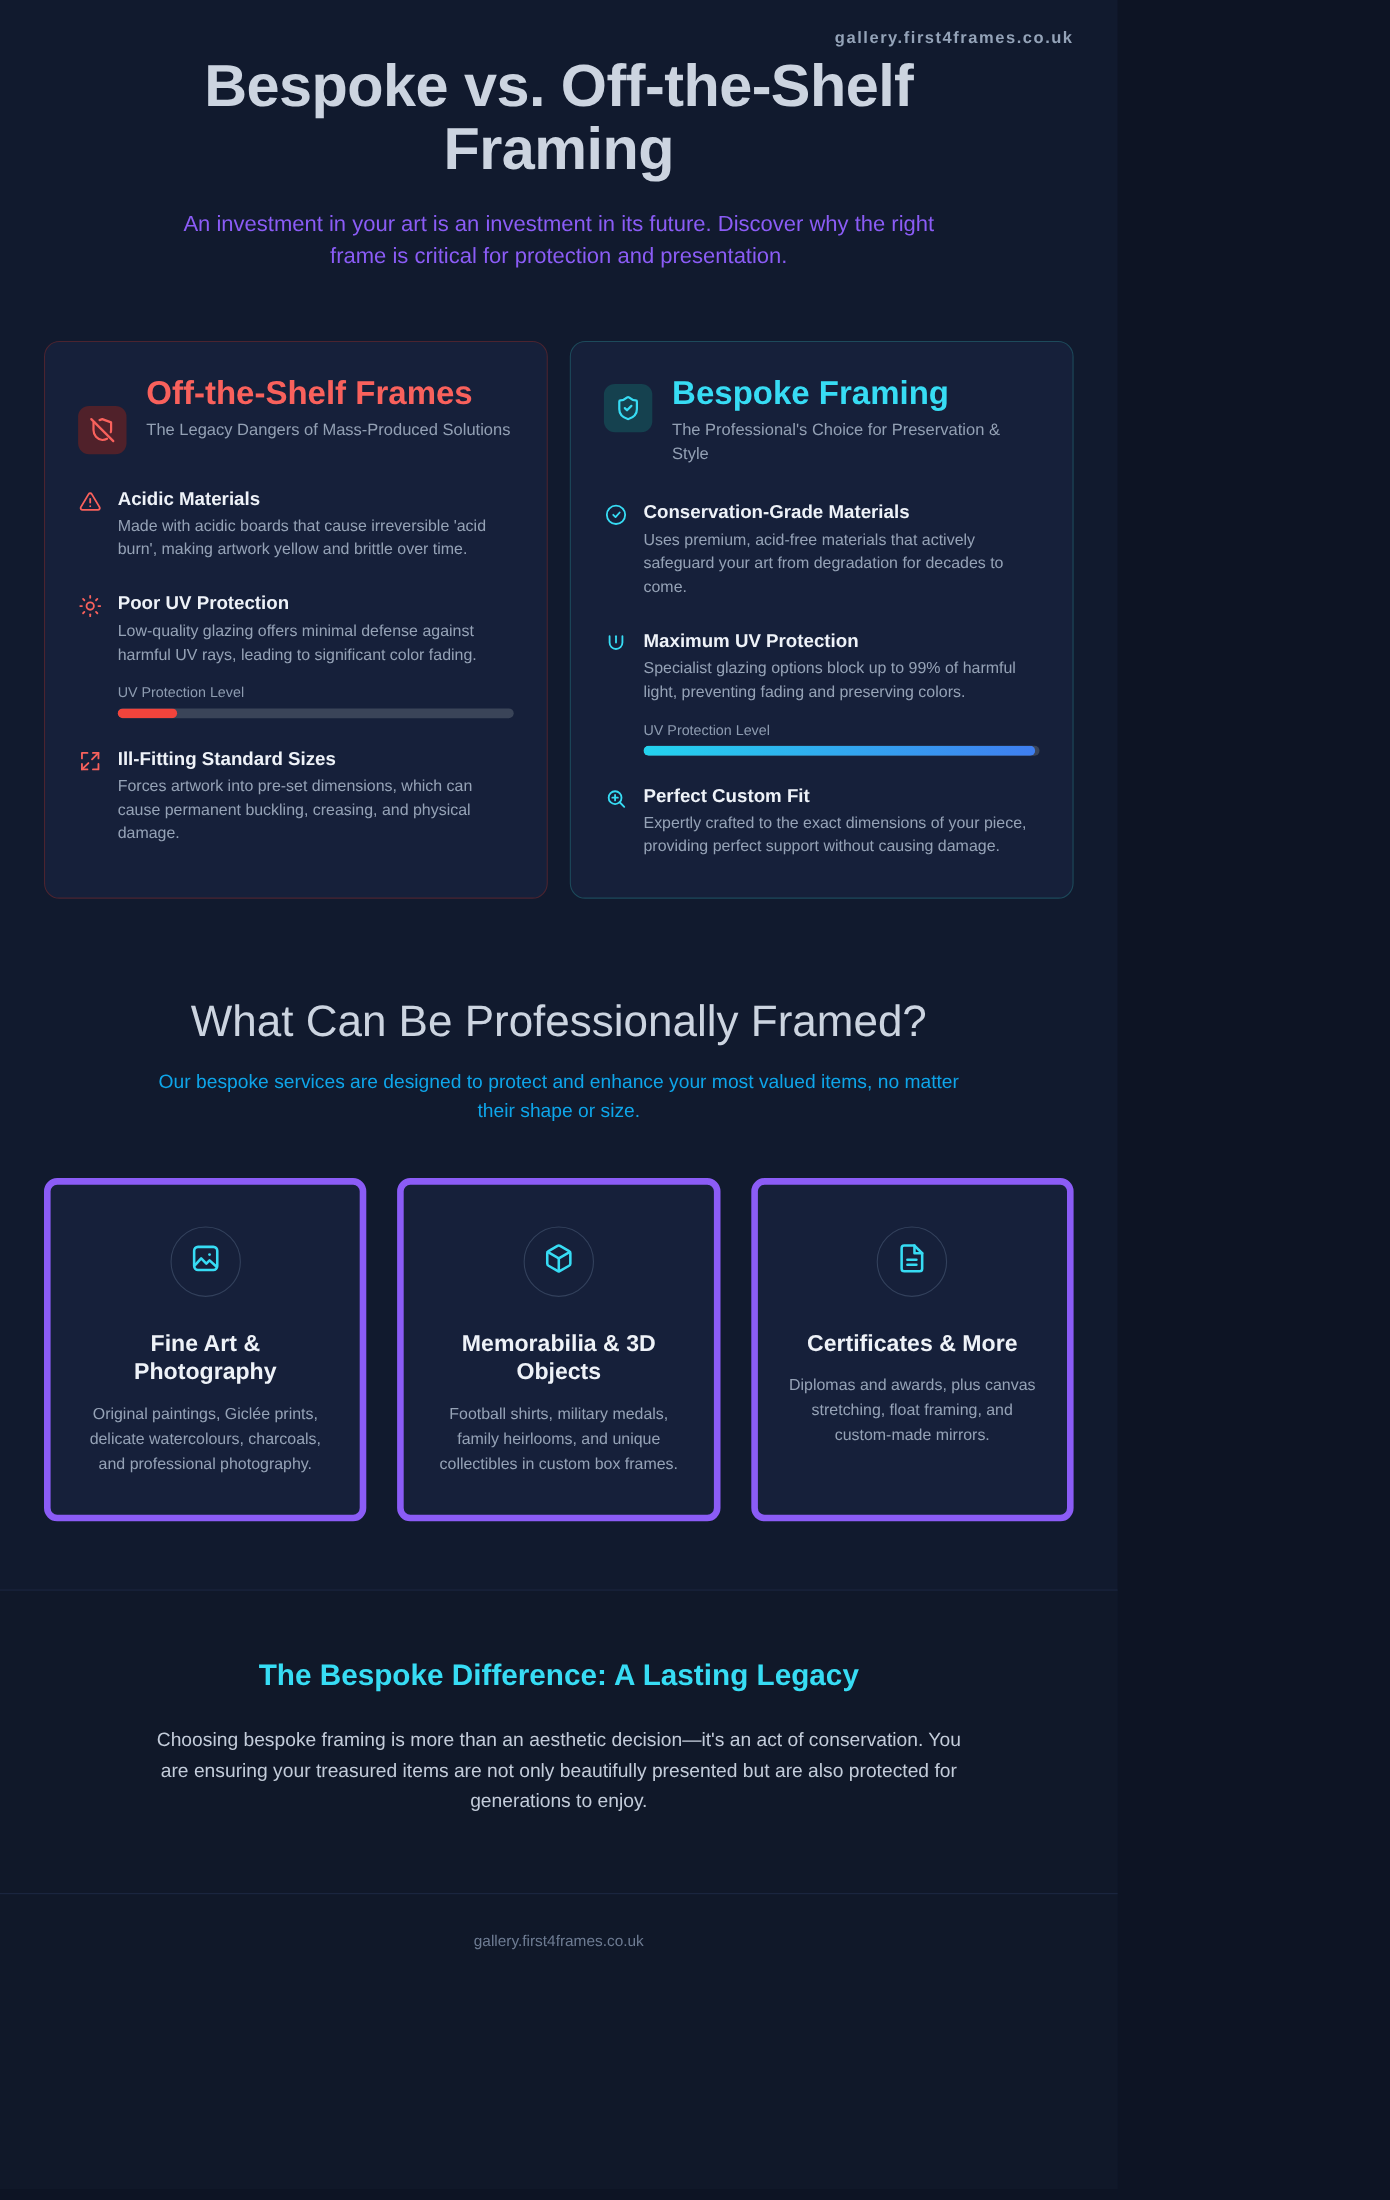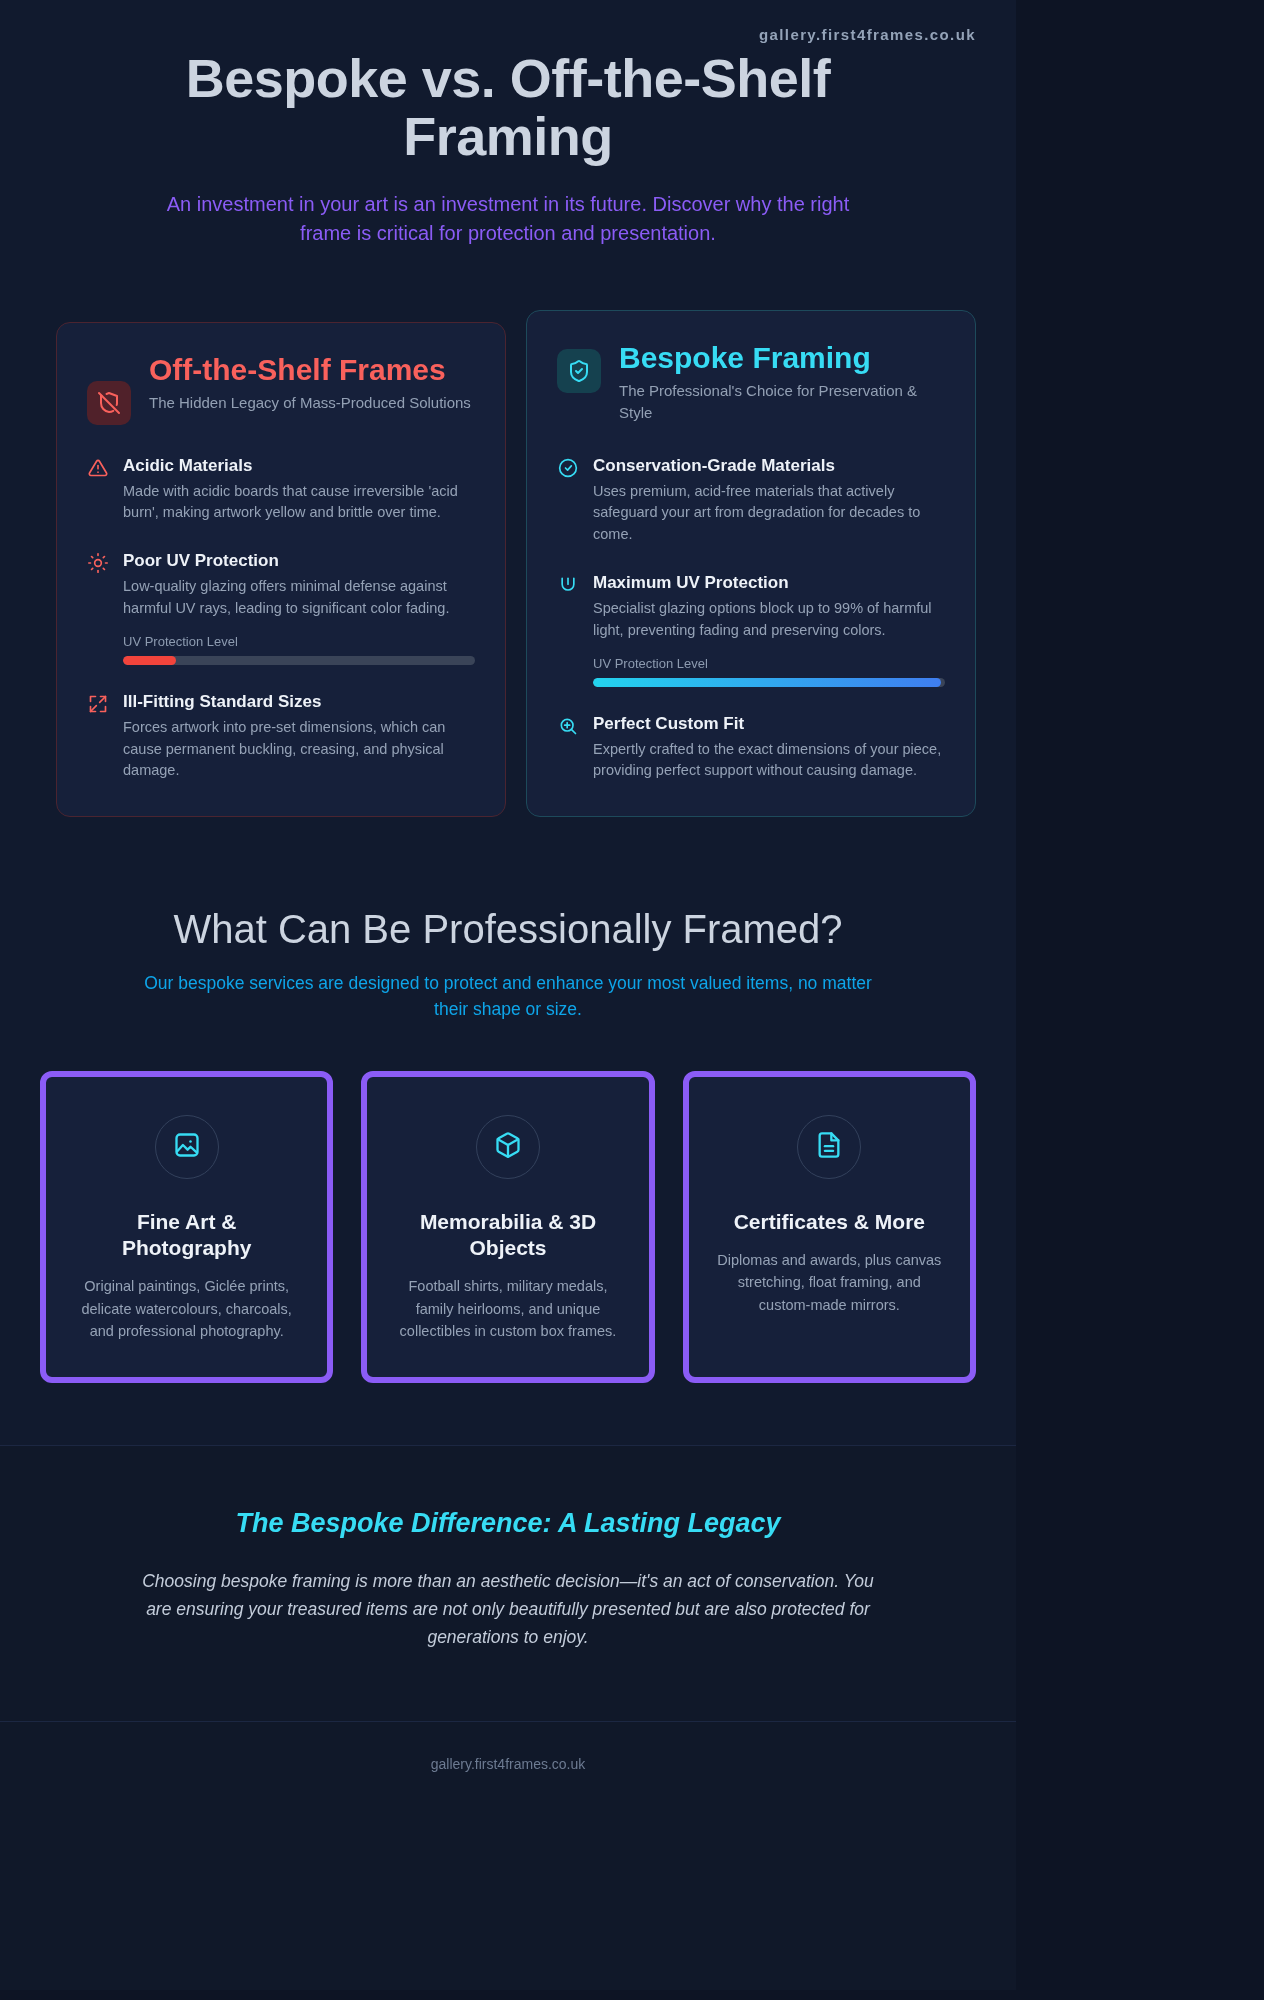--- a/index.html
+++ b/index.html
@@ -42,22 +42,21 @@
     max-width: 760px;
     font-size: 20px;
     line-height: 1.45;
     color: #8b5cf6;
   }
 
   
   .compare {
     display: flex;
     gap: 20px;
-    padding: 62px 40px 0 56px;
-    align-items: flex-end;
+    padding: 62px 40px 0 40px;
   }
   .card {
     flex: 1 1 0;
     border-radius: 14px;
     padding: 30px 30px 34px 30px;
   }
   .card.bad {
     background: #16203a;
     border: 1px solid #4b2430;
   }
@@ -184,21 +183,20 @@
     color: #95a2b6;
   }
 
   
   .closing {
     margin-top: 62px;
     border-top: 1px solid #1c2742;
     background: #101829;
     padding: 62px 130px 70px 130px;
     text-align: center;
-    font-style: italic;
   }
   .closing h2 {
     font-size: 27px;
     font-weight: bold;
     color: #37dcf4;
   }
   .closing p {
     margin: 28px auto 0 auto;
     max-width: 770px;
     font-size: 17.5px;
@@ -237,21 +235,21 @@
       <div class="card-head">
         <div class="badge bad">
           <svg width="24" height="24" viewBox="0 0 24 24" fill="none" stroke="#f9615c" stroke-width="2" stroke-linecap="round" stroke-linejoin="round">
             <path d="M19.7 14A7.5 7.5 0 0 0 20 12V5l-8-3-2.5.94"></path>
             <path d="M4.7 4.7 4 5v7a9 9 0 0 0 8 9 9 9 0 0 0 4.3-1.2"></path>
             <line x1="2" y1="2" x2="22" y2="22"></line>
           </svg>
         </div>
         <div class="card-head-text">
           <div class="card-title bad">Off-the-Shelf Frames</div>
-          <div class="card-sub">The Hidden Legacy of Mass-Produced Solutions</div>
+          <div class="card-sub">The Legacy Dangers of Mass-Produced Solutions</div>
         </div>
       </div>
 
       <div class="feat-list">
 
         <div class="feat">
           <div class="feat-icon">
             <svg width="20" height="20" viewBox="0 0 24 24" fill="none" stroke="#f9615c" stroke-width="2" stroke-linecap="round" stroke-linejoin="round">
               <path d="M10.29 3.86 1.82 18a2 2 0 0 0 1.71 3h16.94a2 2 0 0 0 1.71-3L13.71 3.86a2 2 0 0 0-3.42 0z"></path>
               <line x1="12" y1="9" x2="12" y2="13"></line>

